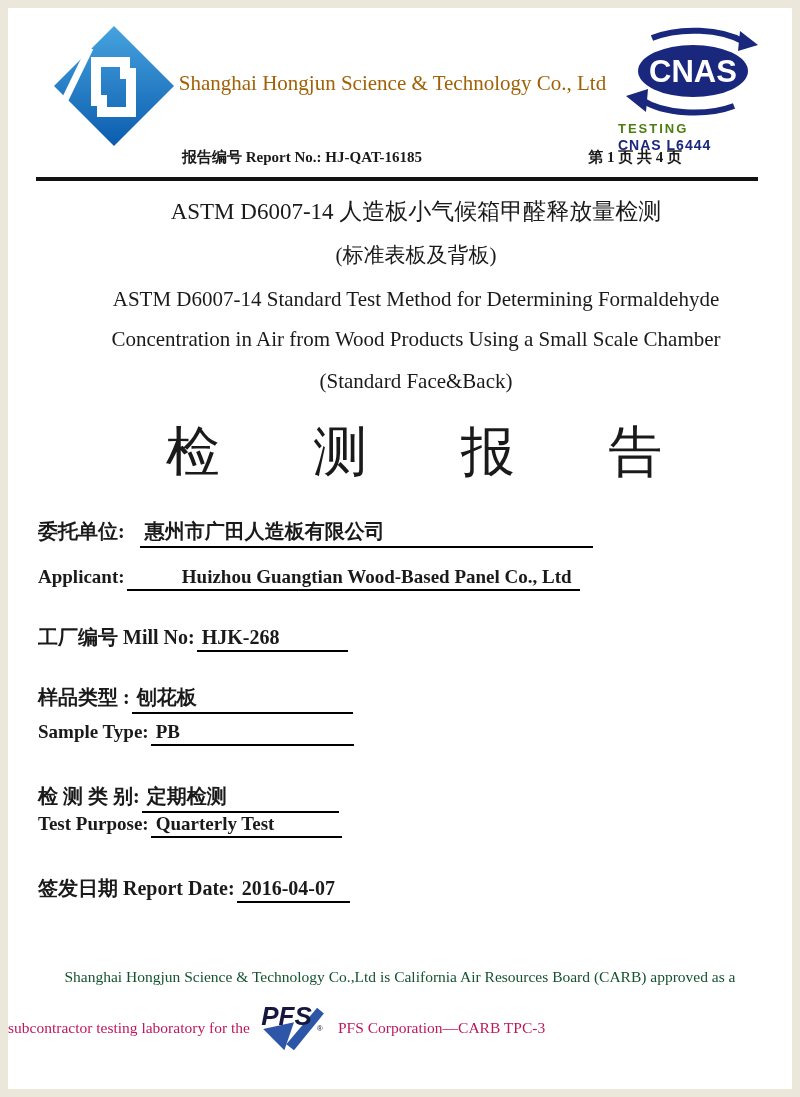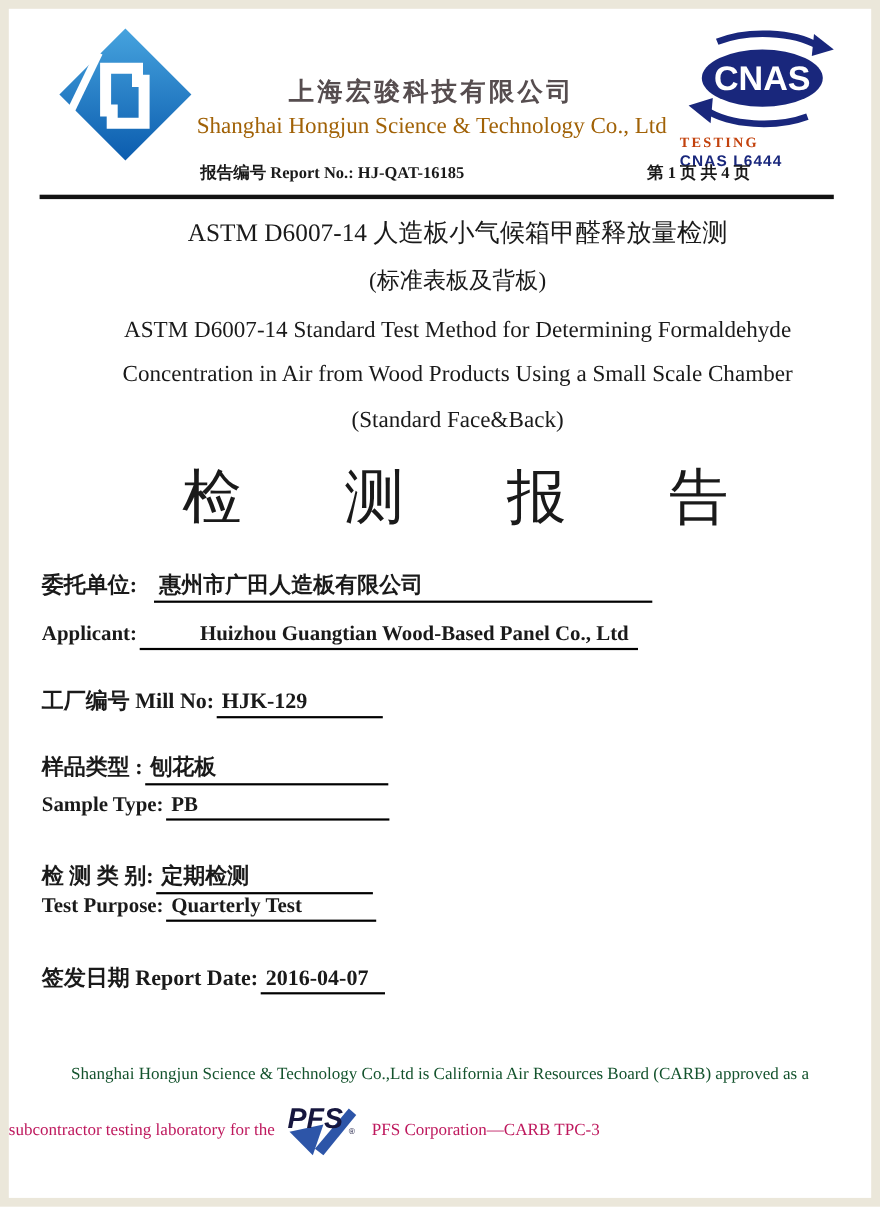--- a/index.html
+++ b/index.html
@@ -11,21 +11,21 @@
     overflow:hidden;
   }
   .sheet{position:absolute;left:8px;top:8px;width:784px;height:1081px;background:#ffffff;}
 
   
   .logo{position:absolute;left:40px;top:14px;width:130px;height:130px;}
   .company{position:absolute;left:160px;right:175px;top:60px;text-align:center;}
   .company-cn{font-size:23px;font-weight:600;color:#564d4f;letter-spacing:3px;}
   .company-en{font-size:21px;margin-top:3px;color:#a16207;}
   .cnas{position:absolute;right:14px;top:18px;width:160px;line-height:1.15;}
-  .cnas-cap1{font-size:13px;font-weight:bold;color:#c2410c;letter-spacing:2px;font-family:Liberation Serif, serif;}
+  .cnas-cap1{font-size:13px;font-weight:bold;color:#4d7c0f;letter-spacing:2px;font-family:Liberation Sans, sans-serif;}
   .cnas-cap2{font-size:14px;font-weight:bold;color:#19277c;letter-spacing:1px;font-family:"Liberation Sans",sans-serif;}
 
   .reportno-row{
     position:absolute;left:174px;top:140px;width:500px;
     display:flex;justify-content:space-between;
     font-size:15px;font-weight:bold;white-space:nowrap;
   }
   .rule{position:absolute;left:28px;top:169px;width:722px;height:4px;background:#121212;}
 
   
@@ -69,21 +69,20 @@
         <stop offset="1" stop-color="#0b5cae"></stop>
       </linearGradient>
     </defs>
     <polygon points="66,4 126,64 66,124 6,64" fill="url(#lg)"></polygon>
     <line x1="42" y1="26" x2="12" y2="88" stroke="#ffffff" stroke-width="7"></line>
     <path d="M 48,84 L 48,40 L 77,40 L 77,57" fill="none" stroke="#ffffff" stroke-width="10"></path>
     <path d="M 83,46 L 83,90 L 54,90 L 54,73" fill="none" stroke="#ffffff" stroke-width="10"></path>
   </svg>
 
   <div class="company">
-    <div class="company-cn">上海宏骏科技有限公司</div>
     <div class="company-en">Shanghai Hongjun Science &amp; Technology Co., Ltd</div>
   </div>
 
   <div class="cnas">
     <svg width="150" height="92" viewBox="0 0 150 92">
       <path d="M34,12 A 64,30 0 0 1 126,16" stroke="#19277c" stroke-width="6" fill="none"></path>
       <polygon points="122,5 140,19 120,25" fill="#19277c"></polygon>
       <path d="M116,80 A 64,30 0 0 1 24,74" stroke="#19277c" stroke-width="6" fill="none"></path>
       <polygon points="28,86 8,70 30,63" fill="#19277c"></polygon>
       <ellipse cx="75" cy="45" rx="55" ry="26" fill="#19277c"></ellipse>
@@ -109,21 +108,21 @@
   <div class="t t-en3">(Standard Face&amp;Back)</div>
   <div class="t t-report">检 测 报 告</div>
 
   <div class="row row-cjk r1">
     <span class="lbl">委托单位:</span><span class="uline">惠州市广田人造板有限公司</span>
   </div>
   <div class="row row-en r2">
     <span class="lbl">Applicant:</span><span class="uline">Huizhou Guangtian Wood-Based Panel Co., Ltd</span>
   </div>
   <div class="row row-cjk r3">
-    <span class="lbl">工厂编号 Mill No:</span><span class="uline">HJK-129</span>
+    <span class="lbl">工厂编号 Mill No:</span><span class="uline">HJK-268</span>
   </div>
   <div class="row row-cjk r4">
     <span class="lbl">样品类型 :</span><span class="uline">刨花板</span>
   </div>
   <div class="row row-en r5">
     <span class="lbl">Sample Type:</span><span class="uline">PB</span>
   </div>
   <div class="row row-cjk r6">
     <span class="lbl">检 测 类 别:</span><span class="uline">定期检测</span>
   </div>

